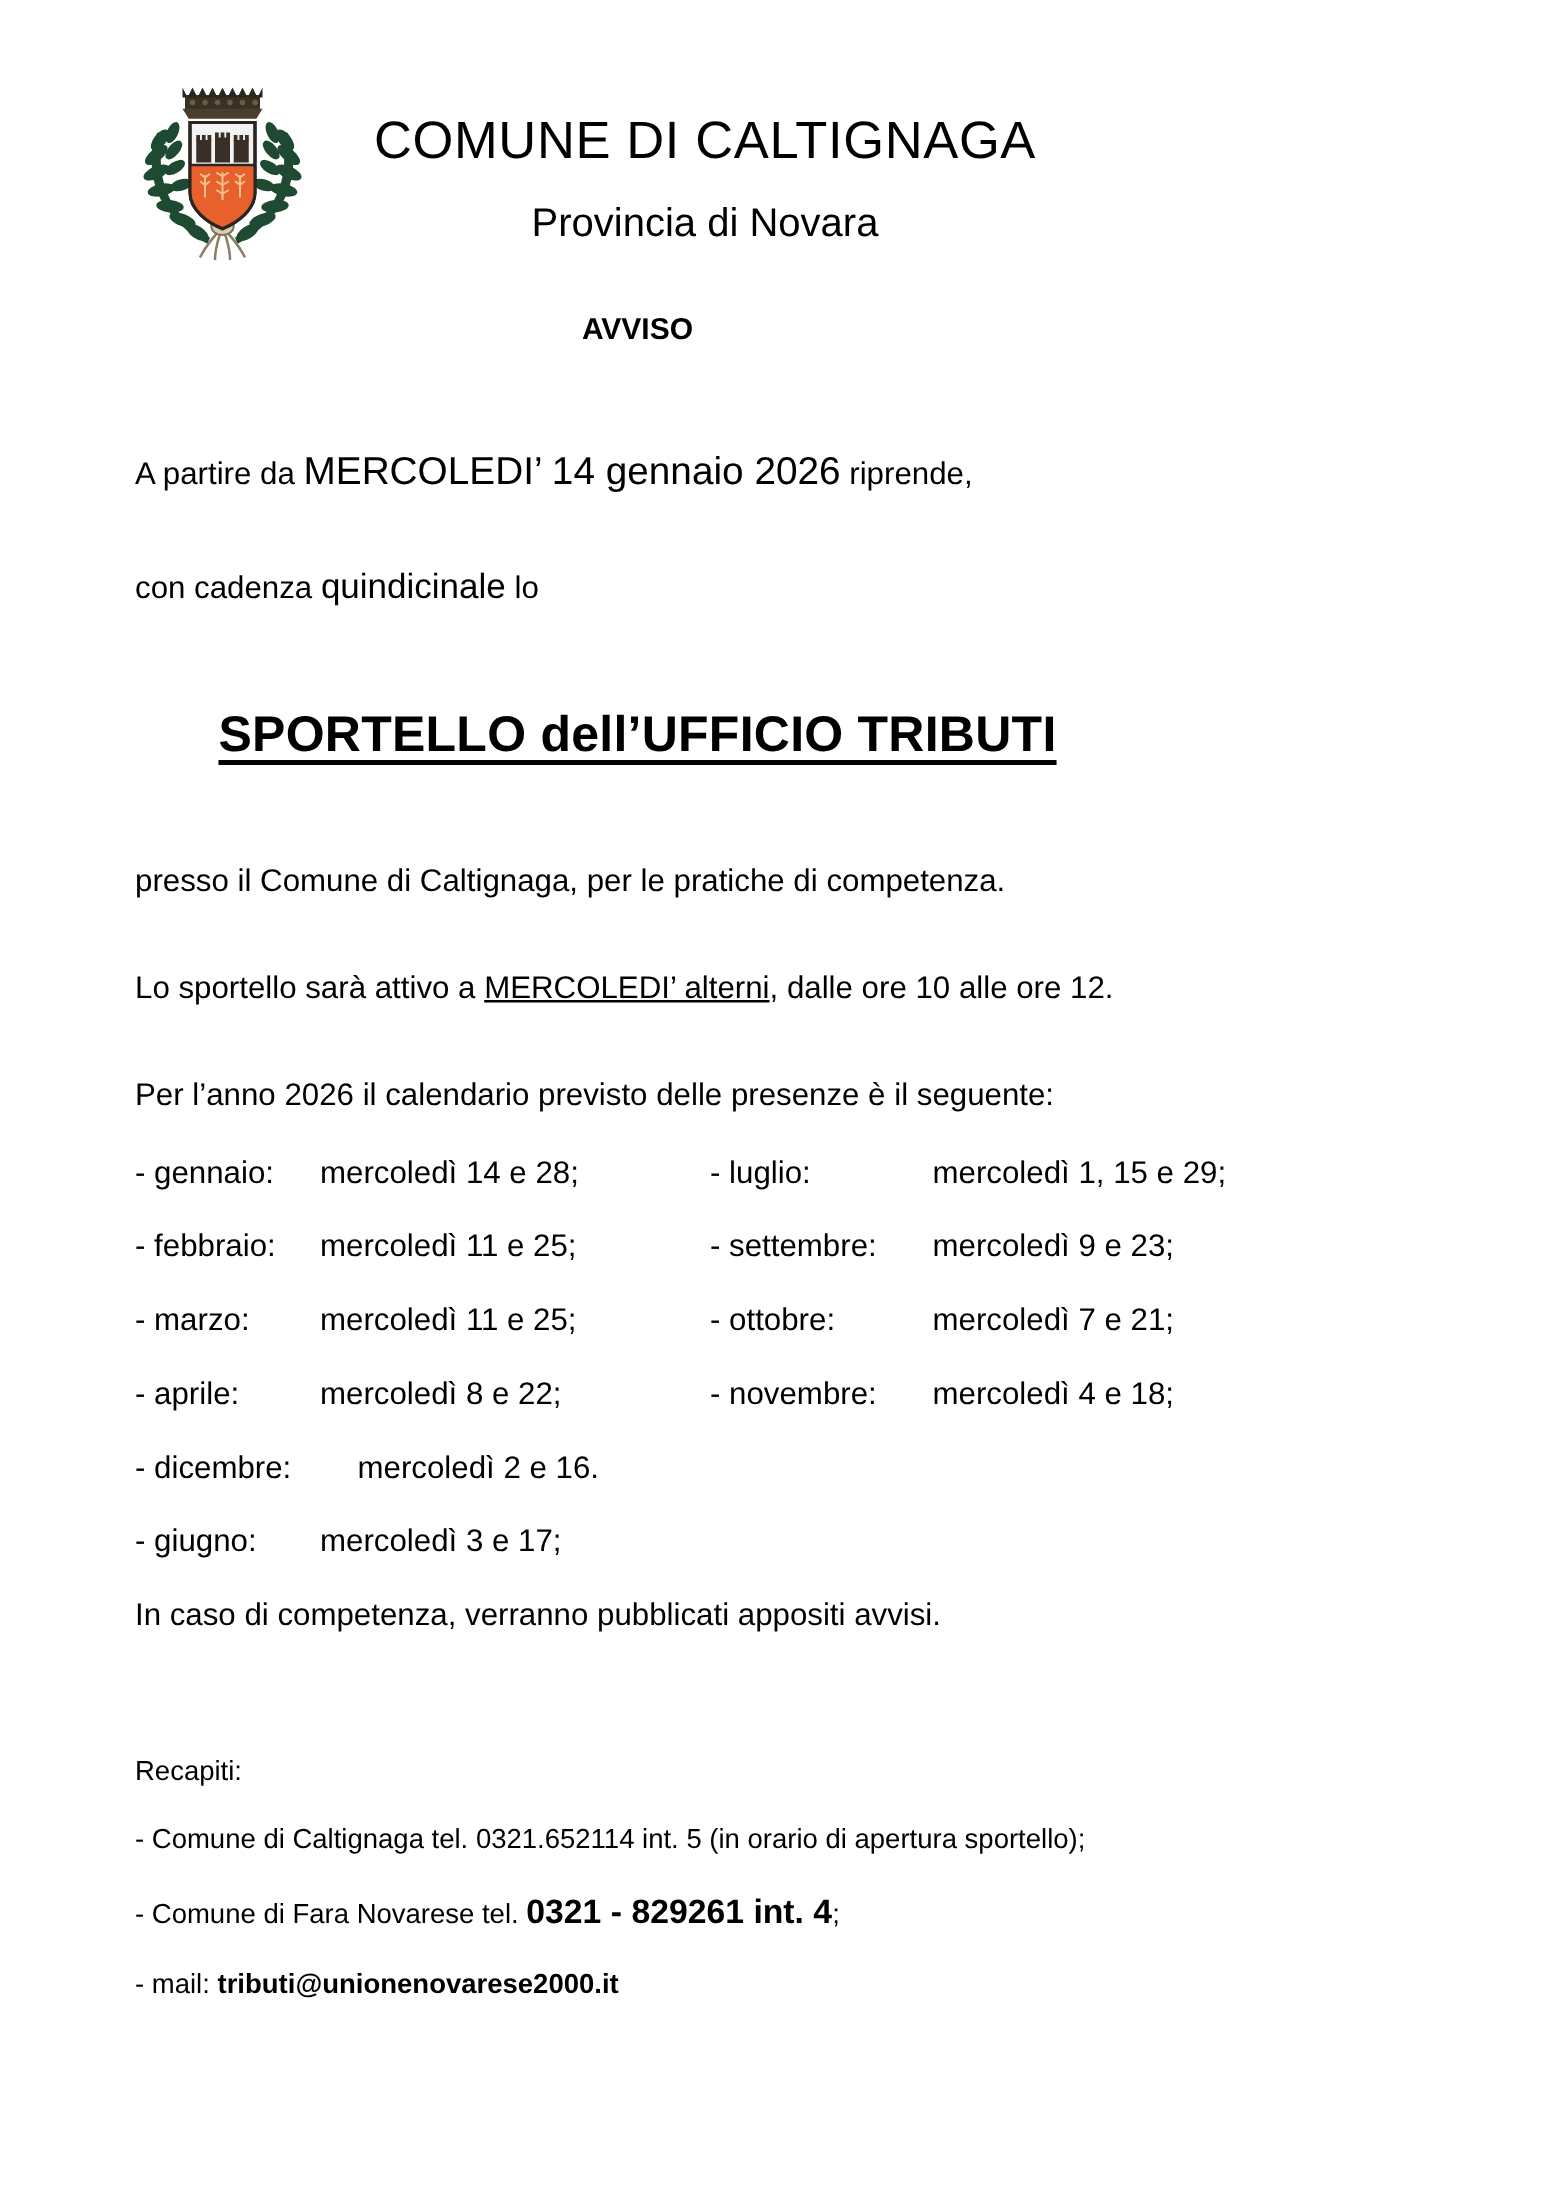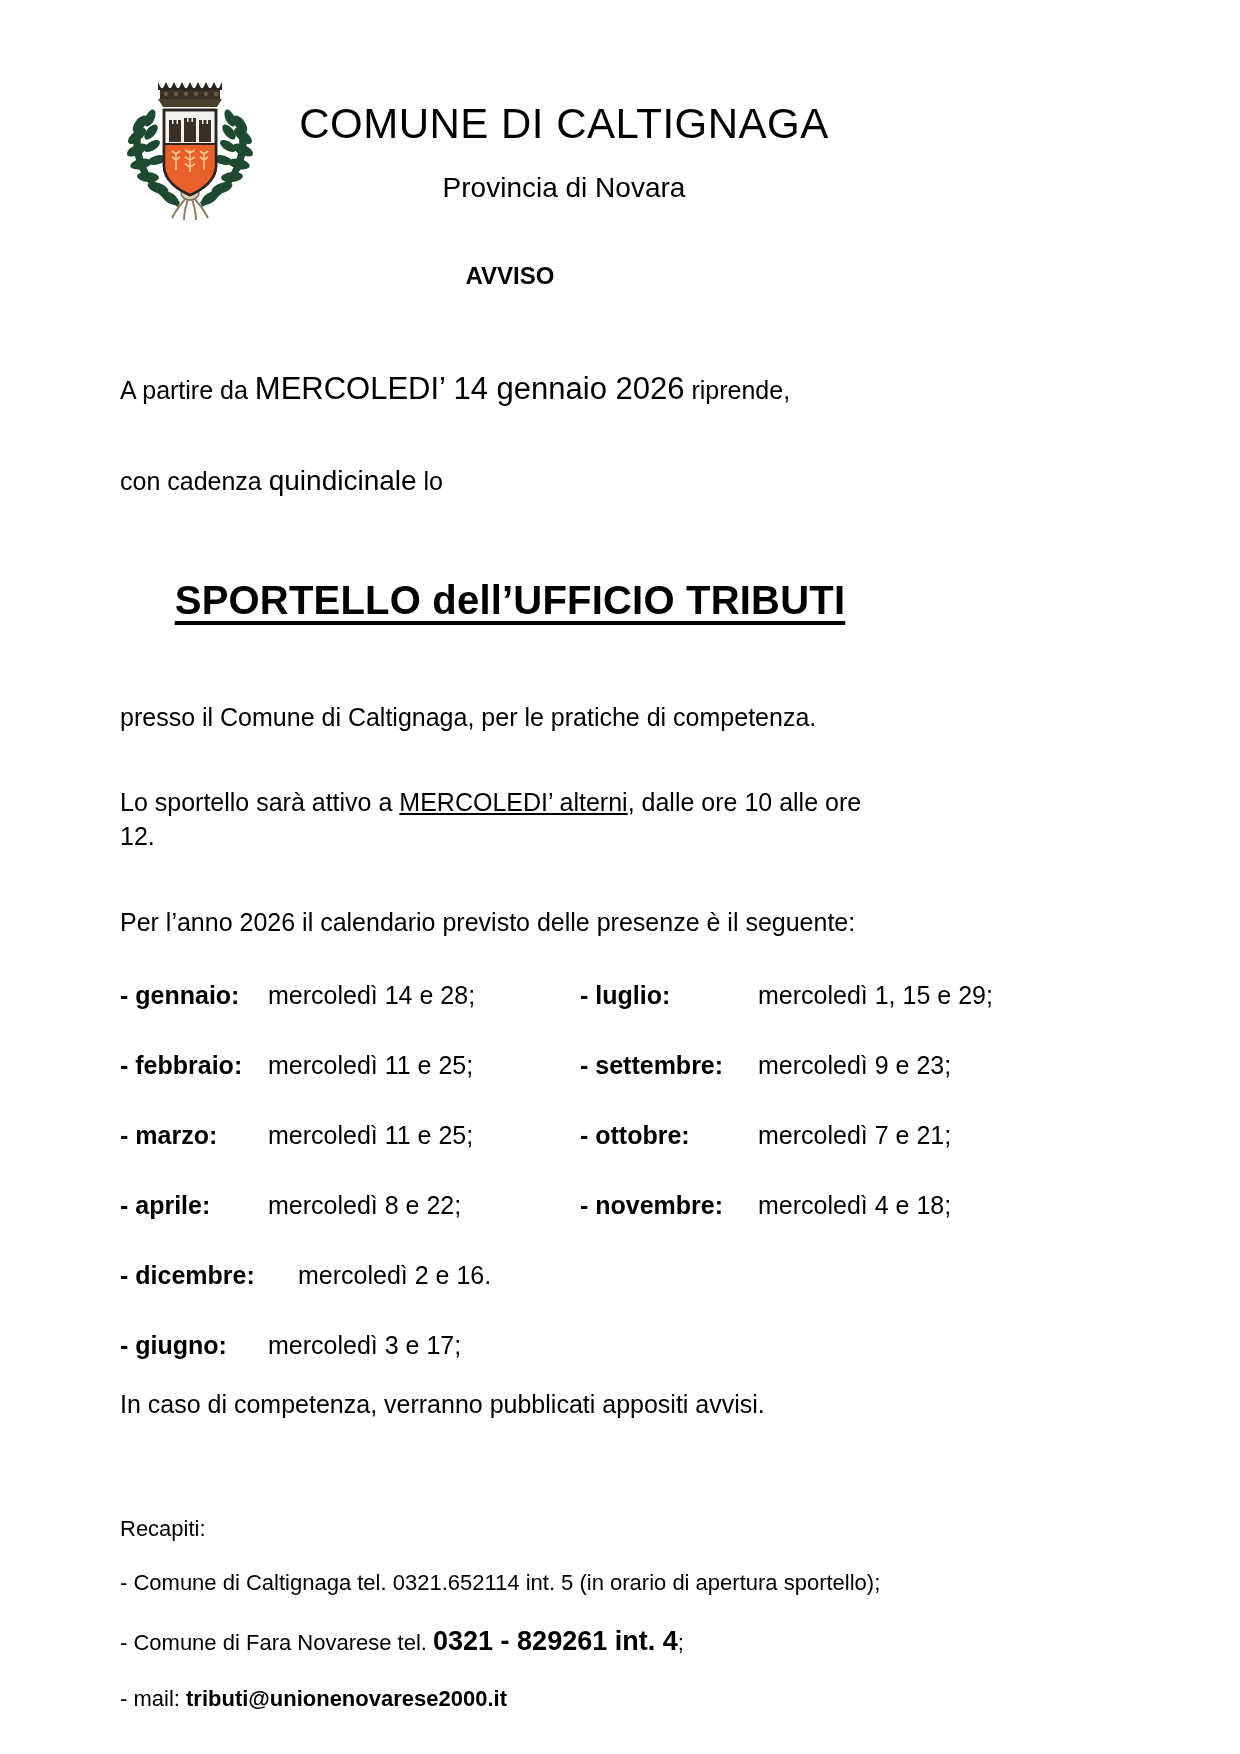--- a/index.html
+++ b/index.html
@@ -12,21 +12,21 @@
     height: 1754px;
     font-family: "Liberation Sans", sans-serif;
     color: #000000;
     position: relative;
     overflow: hidden;
   }
   .page {
     position: relative;
     width: 1020px;
     height: 1754px;
-    padding: 12px;
+    padding: 0;
     box-sizing: border-box;
   }
 
   
   .header {
     display: flex;
     align-items: flex-start;
     padding: 62px 0 0 0;
   }
   .crest-wrap {
@@ -43,21 +43,21 @@
     text-align: center;
   }
   .title-main {
     font-size: 42px;
     letter-spacing: 0.5px;
     line-height: 1.05;
     margin-top: 28px;
     white-space: nowrap;
   }
   .title-sub {
-    font-size: 28px;
+    font-size: 32px;
     margin-top: 26px;
   }
 
   .avviso {
     text-align: center;
     font-size: 24px;
     font-weight: bold;
     margin-top: 38px;
   }
 
@@ -96,23 +96,22 @@
     margin-bottom: 30px;
   }
   .cal-col {
     display: flex;
     align-items: baseline;
     font-size: 25px;
   }
   .cal-col.left { width: 460px; flex: 0 0 460px; }
   .cal-col.right { flex: 1 1 auto; }
   .cal-month {
-    font-weight: bold;
+    font-weight: normal;
     white-space: nowrap;
-    margin-top: 11px;
   }
   .cal-month-l { width: 148px; flex: 0 0 148px; }
   .cal-month-r { width: 178px; flex: 0 0 178px; }
   .cal-dates {
     white-space: nowrap;
   }
 
   .note {
     font-size: 25px;
     margin-top: 14px;

